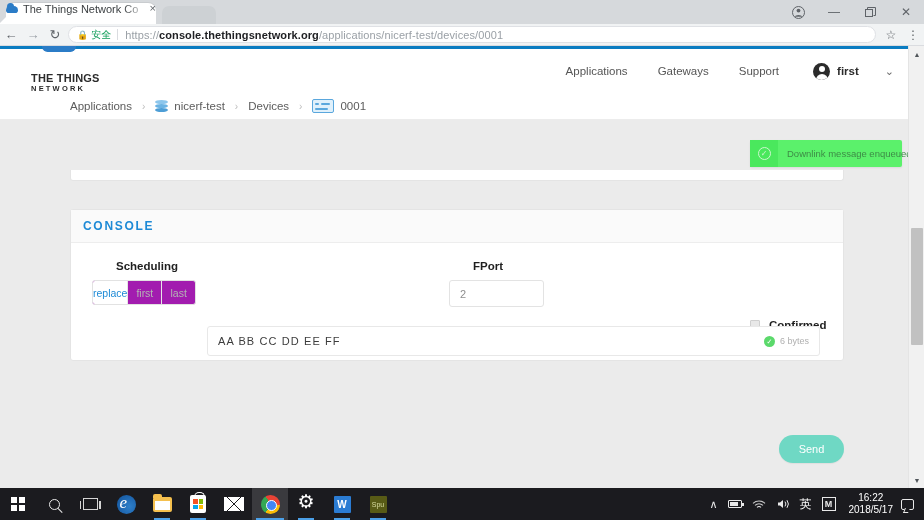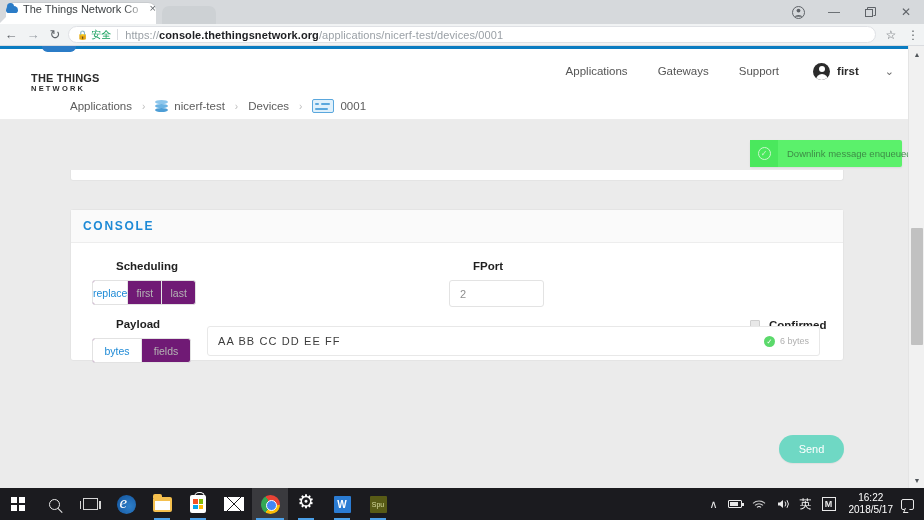--- a/index.html
+++ b/index.html
@@ -237,21 +237,21 @@
   }
   .card-title {
     font-size: 12px; font-weight: 700; color: #1e8ad6; letter-spacing: 1.7px;
   }
   .card-body { position: relative; height: 118px; }
 
   .field-label {
     font-size: 11.5px; font-weight: 700; color: #1f1f1f; margin-left: 24px;
   }
   .seg-group {
-    display: flex; background: #701a75; border: 1px solid #e2e2e2;
+    display: flex; background: #a21caf; border: 1px solid #e2e2e2;
     border-radius: 3px; overflow: hidden; width: 104px; height: 25px;
   }
   .seg {
     flex: 1; display: flex; align-items: center; justify-content: center;
     font-size: 10.5px; color: #b4b4b4; cursor: pointer;
     border-right: 1px solid #e6e6e6;
   }
   .seg:last-child { border-right: none; }
   .seg.active { background: #fff; color: #1e8ad6; }
 
@@ -616,27 +616,20 @@
       <div class="fport-block">
         <div class="field-label">FPort</div>
         <div class="text-input">2</div>
       </div>
 
       <div class="confirm-block">
         <span class="checkbox"></span>
         <span class="confirm-label">Confirmed</span>
       </div>
 
-      <div class="payload-block">
-        <div class="field-label">Payload</div>
-        <div class="seg-group">
-          <div class="seg active">bytes</div>
-          <div class="seg">fields</div>
-        </div>
-      </div>
 
       <div class="payload-input">
         <span class="payload-value">AA BB CC DD EE FF</span>
         <span class="payload-meta">
           <span class="meta-check">✓</span>
           <span class="meta-text">6 bytes</span>
         </span>
       </div>
 
     </div>

